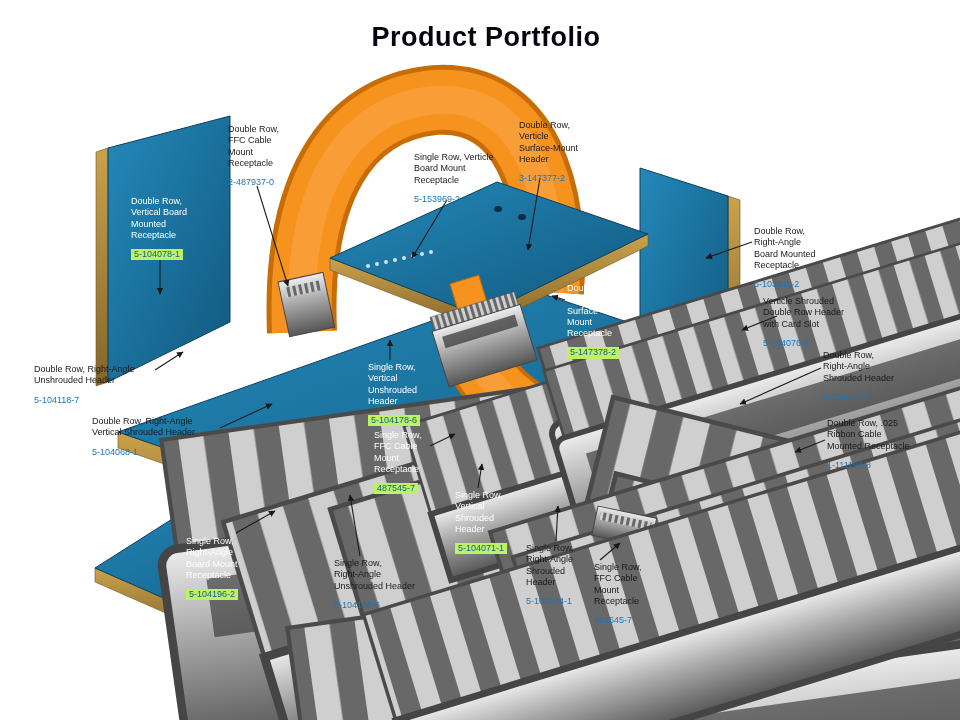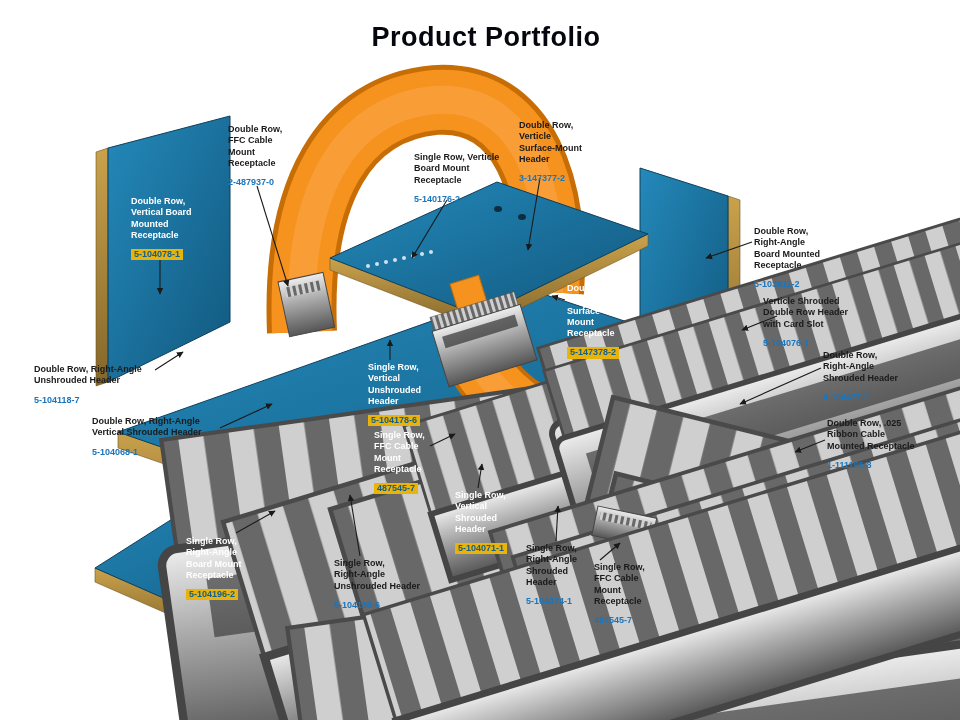--- a/index.html
+++ b/index.html
@@ -6,26 +6,26 @@
   body{
     width:960px;height:720px;position:relative;background:#ffffff;
     font-family:"Liberation Sans",sans-serif;overflow:hidden;
   }
   .title{
     position:absolute;top:16px;left:0;width:100%;text-align:center;
     font-size:27px;font-weight:bold;color:#06060e;letter-spacing:.5px;margin:6px;z-index:6;
   }
   svg.canvas{position:absolute;left:0;top:0;z-index:1;}
   .label{
-    position:absolute;z-index:5;font-size:9px;font-weight:bold;line-height:1.25;width:max-content;
+    position:absolute;z-index:5;font-size:9px;font-weight:normal;line-height:1.25;width:max-content;
   }
   .label .lbl{white-space:pre-line;display:block;color:#1a1a1a;}
   .label .part{color:#1b75bb;display:inline-block;margin-top:8px;}
   .label.dark .lbl{color:#ffffff;}
-  .label.dark .part{background:#eab308;color:#0f5e93;padding:0 3px;}
+  .label.dark .part{background:#bef264;color:#0f5e93;padding:0 3px;}
 </style>
 </head>
 <body>
 
 <h1 class="title">Product Portfolio</h1>
 
 <svg class="canvas" width="960" height="720" viewBox="0 0 960 720" aria-hidden="true">
   <defs>
     <linearGradient id="boardTop" x1="0" y1="0" x2="1" y2="1">
       <stop offset="0" stop-color="#2489ba"></stop>
@@ -194,21 +194,21 @@
   <span class="lbl">Double Row,
 FFC Cable
 Mount
 Receptacle</span>
   <span class="part">2-487937-0</span>
 </div>
 <div class="label" style="left:414px;top:152px">
   <span class="lbl">Single Row, Verticle
 Board Mount
 Receptacle</span>
-  <span class="part">5-140176-2</span>
+  <span class="part">5-153969-2</span>
 </div>
 <div class="label" style="left:519px;top:120px">
   <span class="lbl">Double Row,
 Verticle
 Surface-Mount
 Header</span>
   <span class="part">3-147377-2</span>
 </div>
 <div class="label" style="left:754px;top:226px">
   <span class="lbl">Double Row,

